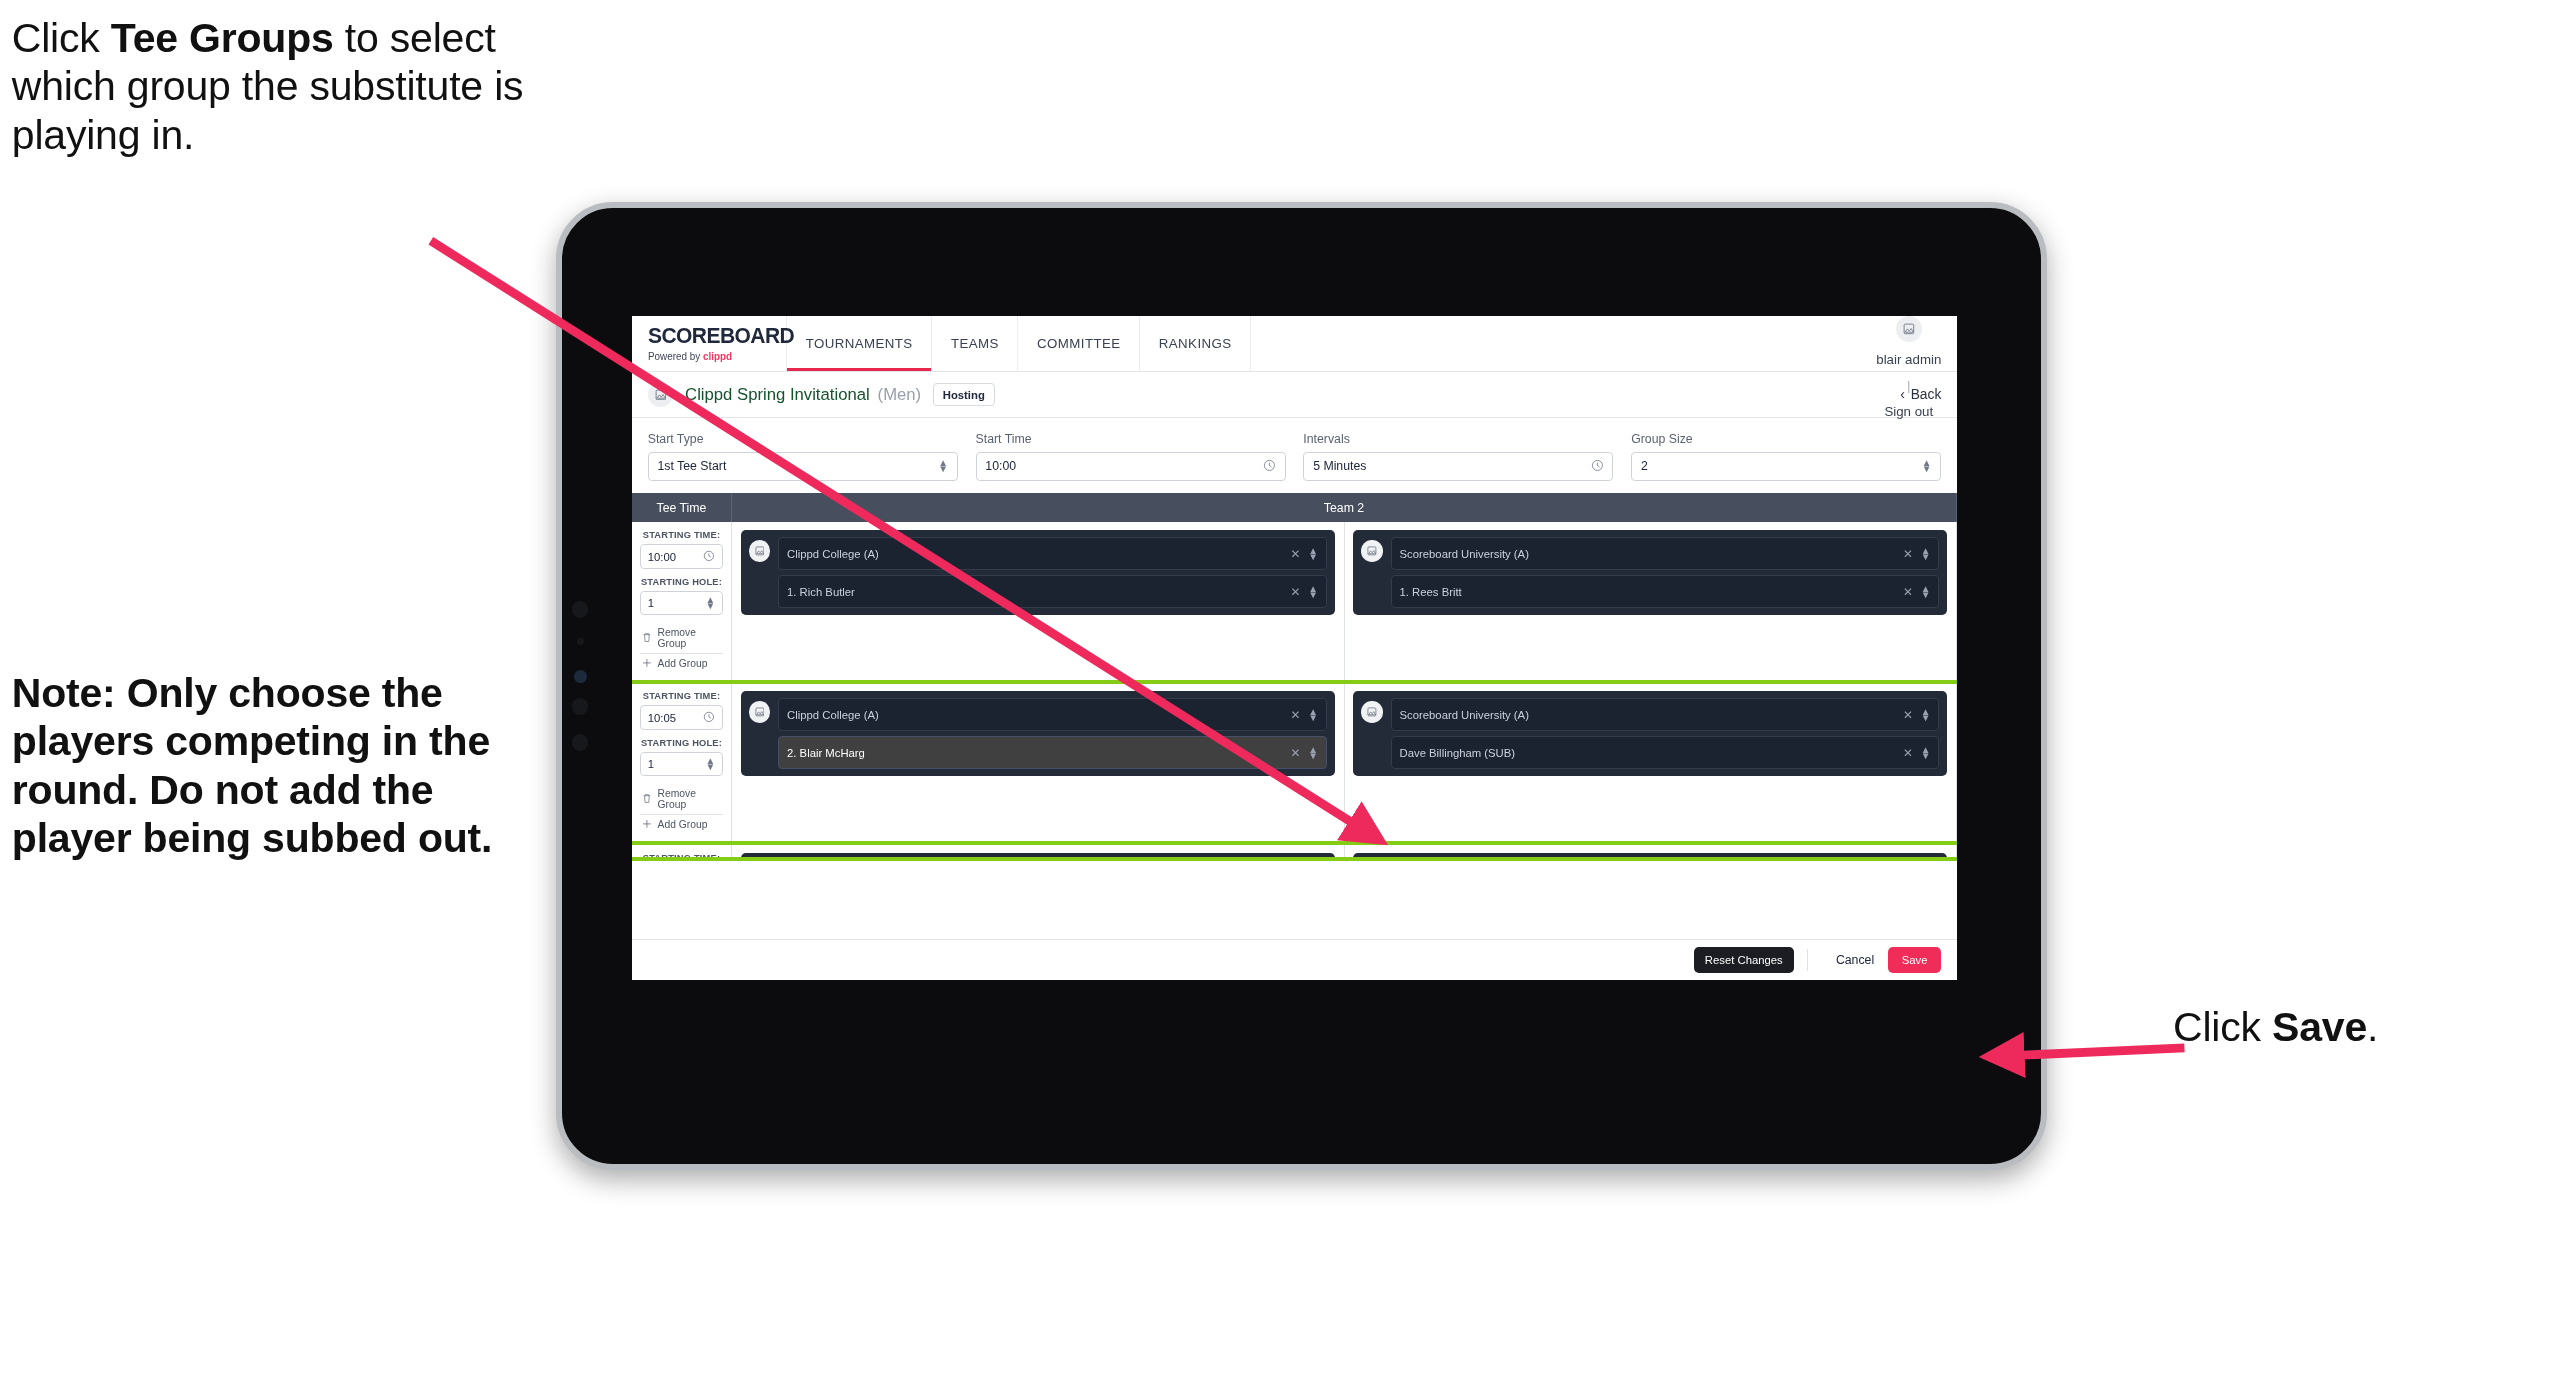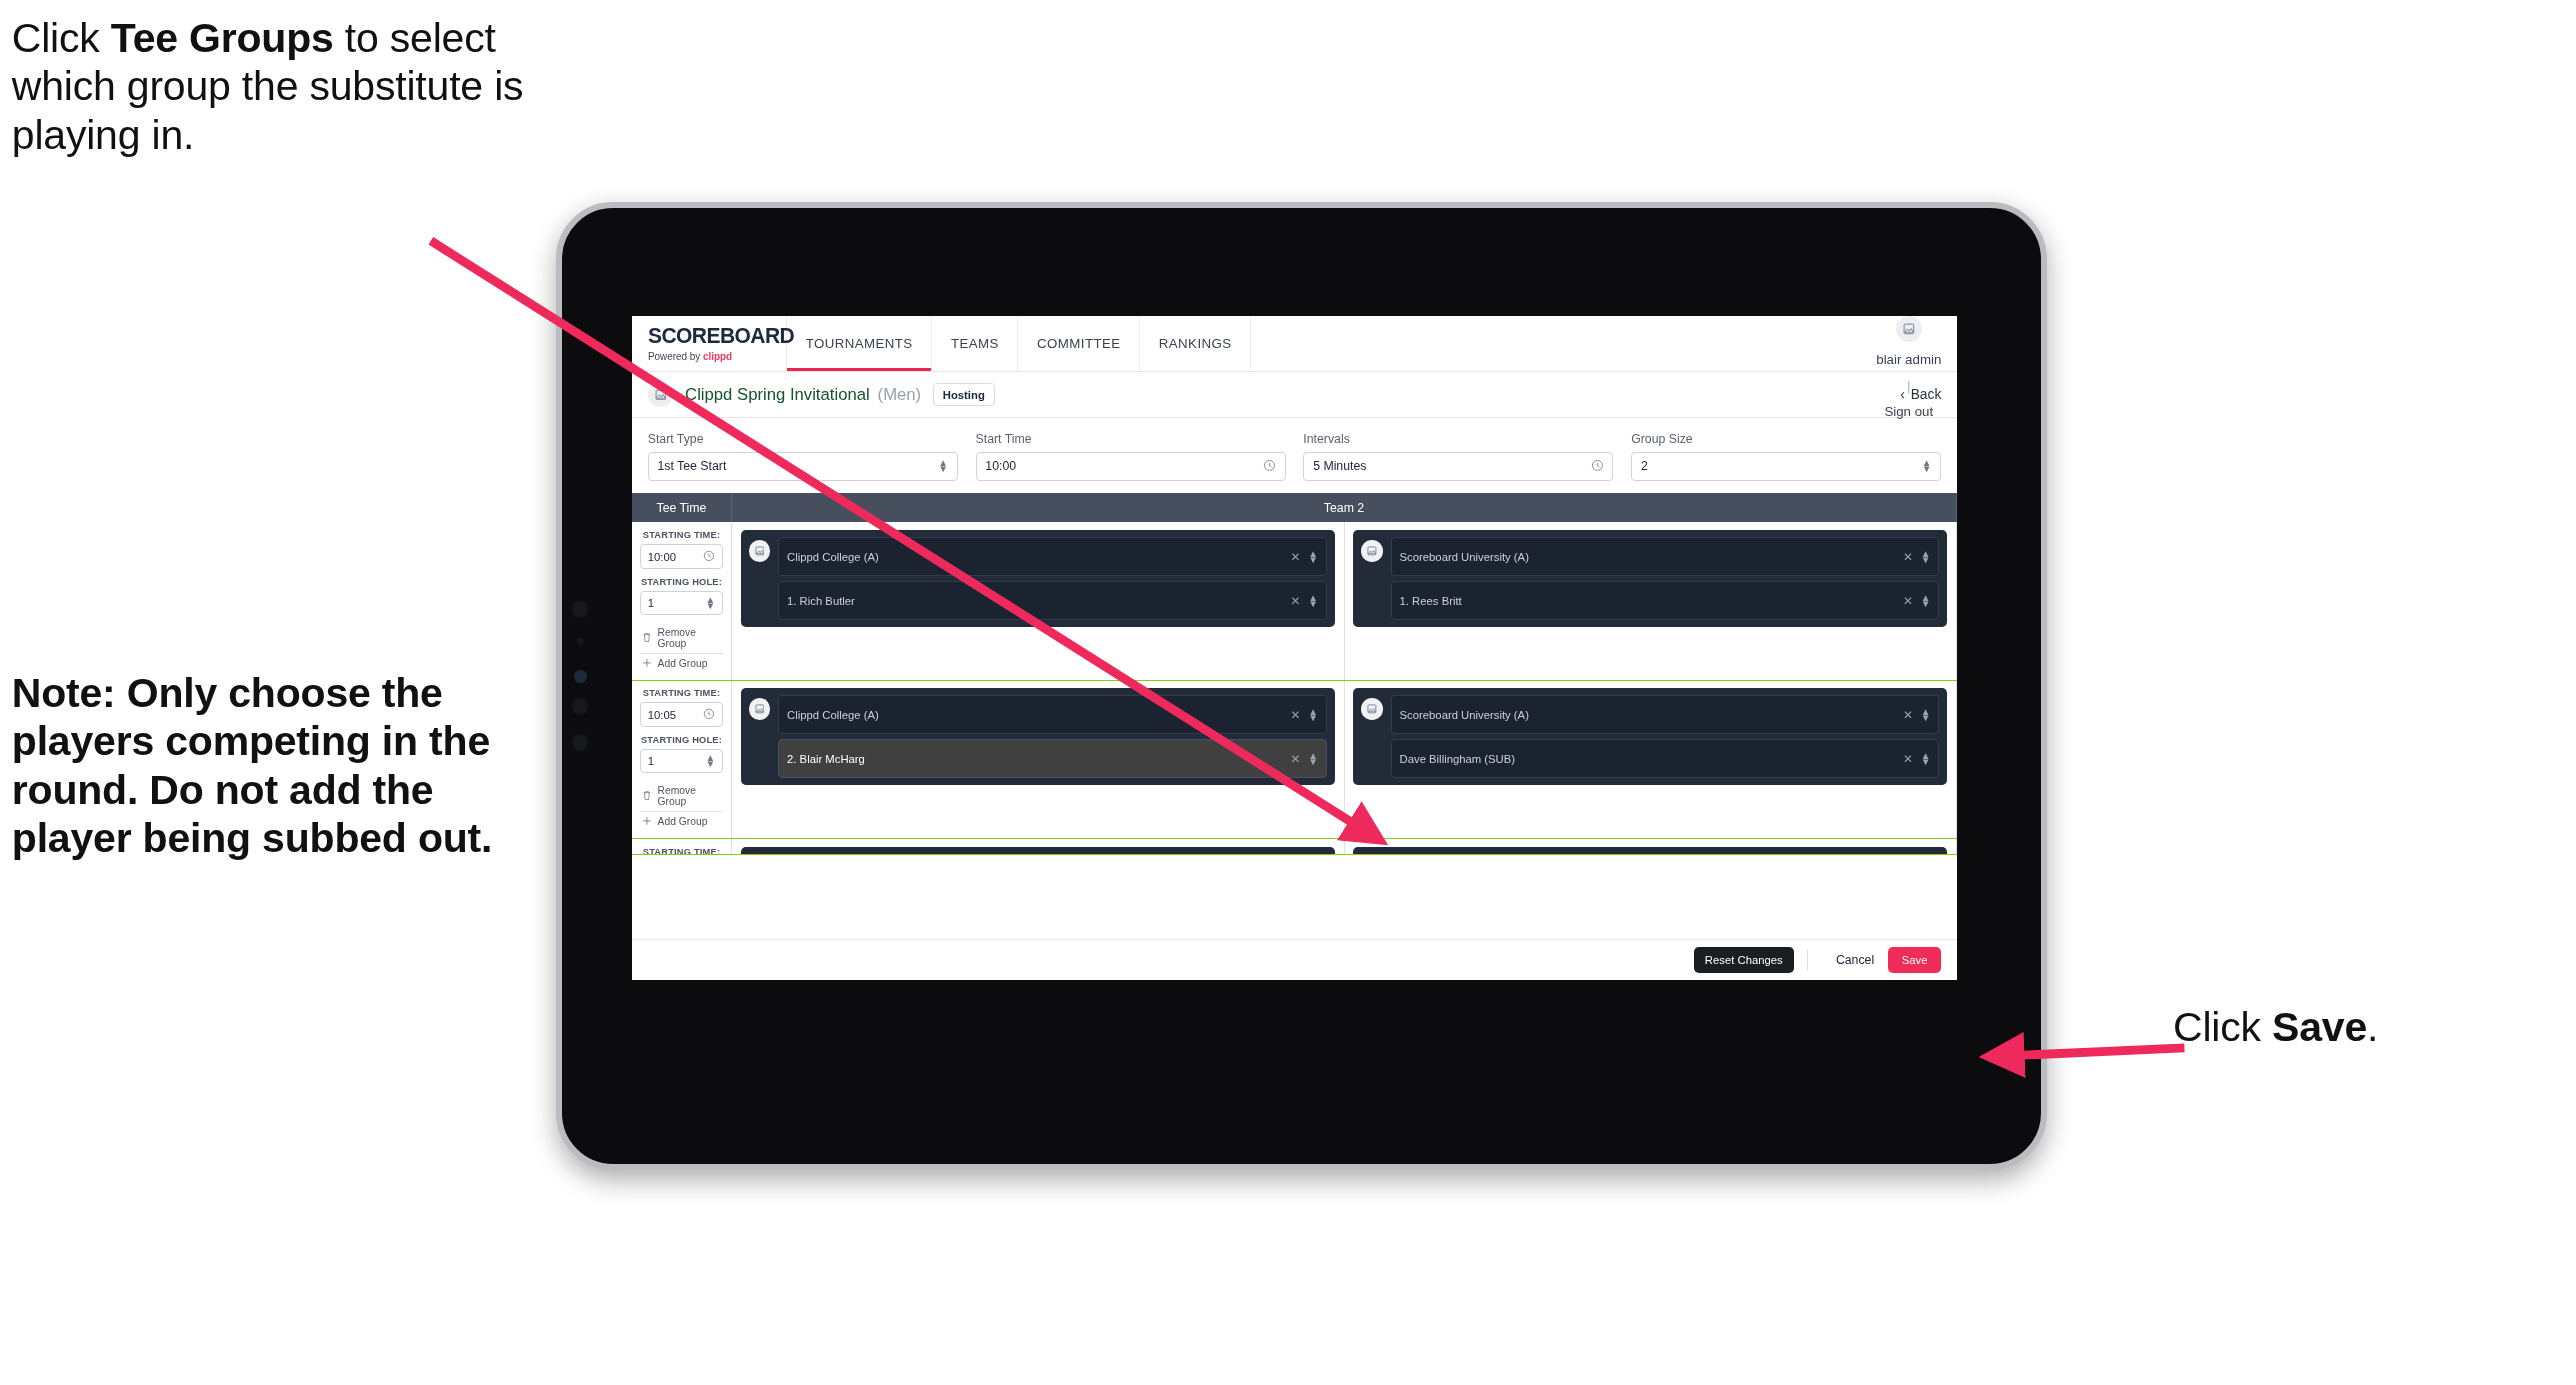--- a/index.html
+++ b/index.html
@@ -152,21 +152,21 @@
   }
   #grid-head > div {
     display: flex; align-items: center; justify-content: center;
     border-right: 1px solid #5d6473;
   }
   .col-tee  { width: 100px; flex: 0 0 100px; }
   .col-team { flex: 1 1 0; }
 
   
   #grid-body { height: 437px; overflow: hidden; position: relative; }
-  .tee-row { display: flex; border-bottom: 1px solid #84cc16; align-items: stretch; }
+  .tee-row { display: flex; border-bottom: 4px solid #84cc16; align-items: stretch; }
   .tee-cell {
     width: 100px; flex: 0 0 100px; padding: 7.9px 7.9px 5.9px 7.9px;
     border-right: 1px solid #dfe1e5; background: #fff;
   }
   .mini-label {
     font-size: 9.3px; font-weight: 700; color: #4c5361;
     text-align: center; letter-spacing: 0.2px; margin-bottom: 3.9px;
   }
   .mini-ctrl {
     height: 24.6px; border: 1px solid #cfd3d9; border-radius: 3.9px;
@@ -188,21 +188,21 @@
     background: #fff; min-width: 0;
   }
   .group-card {
     background: #232a38; border-radius: 4.9px; padding: 6.9px 7.9px;
     display: flex; align-items: flex-start; gap: 7.9px;
   }
   .group-card .circ-icon { background: #f1f2f4; color: #6a7281; width: 21.6px; height: 21.6px; font-size: 9.8px; margin-top: 2.9px; }
   .card-rows { flex: 1; min-width: 0; display: flex; flex-direction: column; gap: 4.9px; }
   .pill {
     background: #1b2230; border: 1px solid #343c4c; border-radius: 3.9px;
-    height: 39px; display: flex; align-items: center;
+    height: 33px; display: flex; align-items: center;
     padding: 0 7.9px; font-size: 11.3px; color: #cbd1dc;
     cursor: pointer;
   }
   .pill.highlight { background: #404040; color: #ffffff; border-color: #46506a; }
   .pill .val { flex: 1; overflow: hidden; white-space: nowrap; text-overflow: ellipsis; }
   .pill .x { color: #9aa2b1; font-size: 11.8px; margin-right: 7.9px; }
   .pill .stepper { color: #9aa2b1; }
 
   
   .tee-row.clipped { overflow: hidden; height: 16.7px; }

